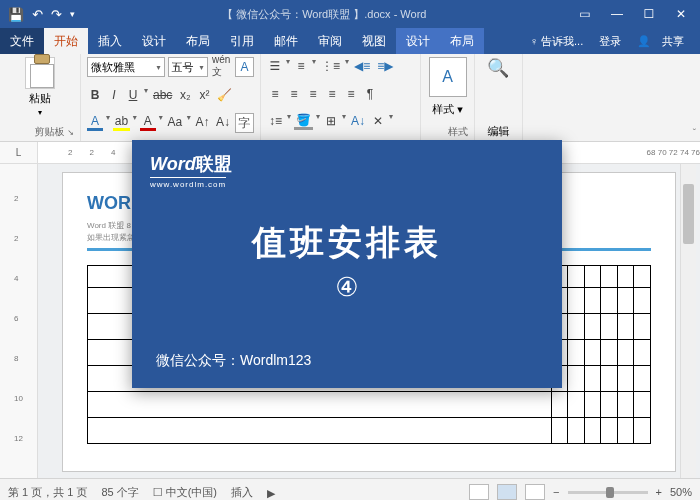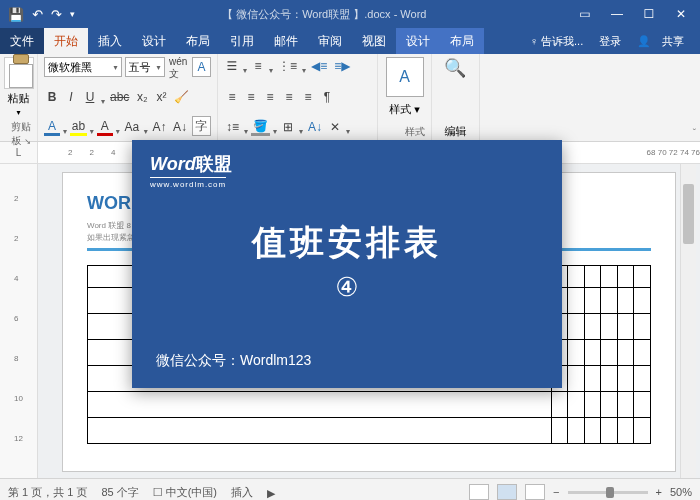--- a/index.html
+++ b/index.html
@@ -14,27 +14,27 @@
 .menubar{height:26px;background:#2b579a;display:flex;align-items:center;color:#fff}
 .menubar .tab{padding:0 10px;height:26px;display:flex;align-items:center;font-size:12px;cursor:pointer}
 .menubar .file{background:#1e3e6e}
 .menubar .active{background:#f3f3f3;color:#c2410c}
 .menubar .ctx{background:#4472c4}
 .menubar .right{margin-left:auto;display:flex;align-items:center}
 .menubar .right span{padding:0 8px;font-size:11px;cursor:pointer}
 .ribbon{height:88px;background:#f3f3f3;border-bottom:1px solid #d4d4d4;display:flex;position:relative}
 .group{border-right:1px solid #e1e1e1;padding:3px 6px 2px;display:flex;flex-direction:column;justify-content:space-between}
 .group-label{font-size:10px;color:#666;text-align:right;padding-top:3px}
-.clip-grp{width:38px}
+.clip-grp{width:81px}
 .paste-btn{display:flex;flex-direction:column;align-items:center;gap:2px;cursor:pointer}
 .paste-icon{width:30px;height:32px;background:#fff;border:1px solid #ccc;position:relative}
 .paste-icon::before{content:"";position:absolute;top:-4px;left:8px;width:14px;height:8px;background:#c9a868;border:1px solid #8a7040;border-radius:2px}
 .paste-icon::after{content:"";position:absolute;top:6px;left:4px;width:22px;height:22px;background:#fff;border:1px solid #aaa}
 .font-grp{width:180px}
-.frow{display:flex;align-items:flex-end;gap:3px;margin-bottom:3px}
+.frow{display:flex;align-items:flex-start;gap:3px;margin-bottom:9px}
 .font-sel{width:82px;height:20px;border:1px solid #ababab;background:#fff;font-size:11px;padding:0 3px;display:flex;align-items:center;justify-content:space-between;cursor:pointer}
 .size-sel{width:42px;height:20px;border:1px solid #ababab;background:#fff;font-size:11px;padding:0 3px;display:flex;align-items:center;justify-content:space-between;cursor:pointer}
 .dd{font-size:8px;color:#666}
 .ibtn{min-width:16px;height:18px;display:flex;align-items:center;justify-content:center;cursor:pointer;font-size:12px;color:#444;padding:0 2px}
 .ibtn.box{border:1px solid #ababab;background:#fff;width:20px;height:20px}
 .ibtn.col{border-bottom:3px solid}
 .para-grp{width:160px}
 .style-grp{width:54px}
 .style-box{width:38px;height:40px;border:1px solid #ababab;background:#fff;display:flex;align-items:center;justify-content:center;margin:0 auto;cursor:pointer}
 .edit-grp{width:48px}

